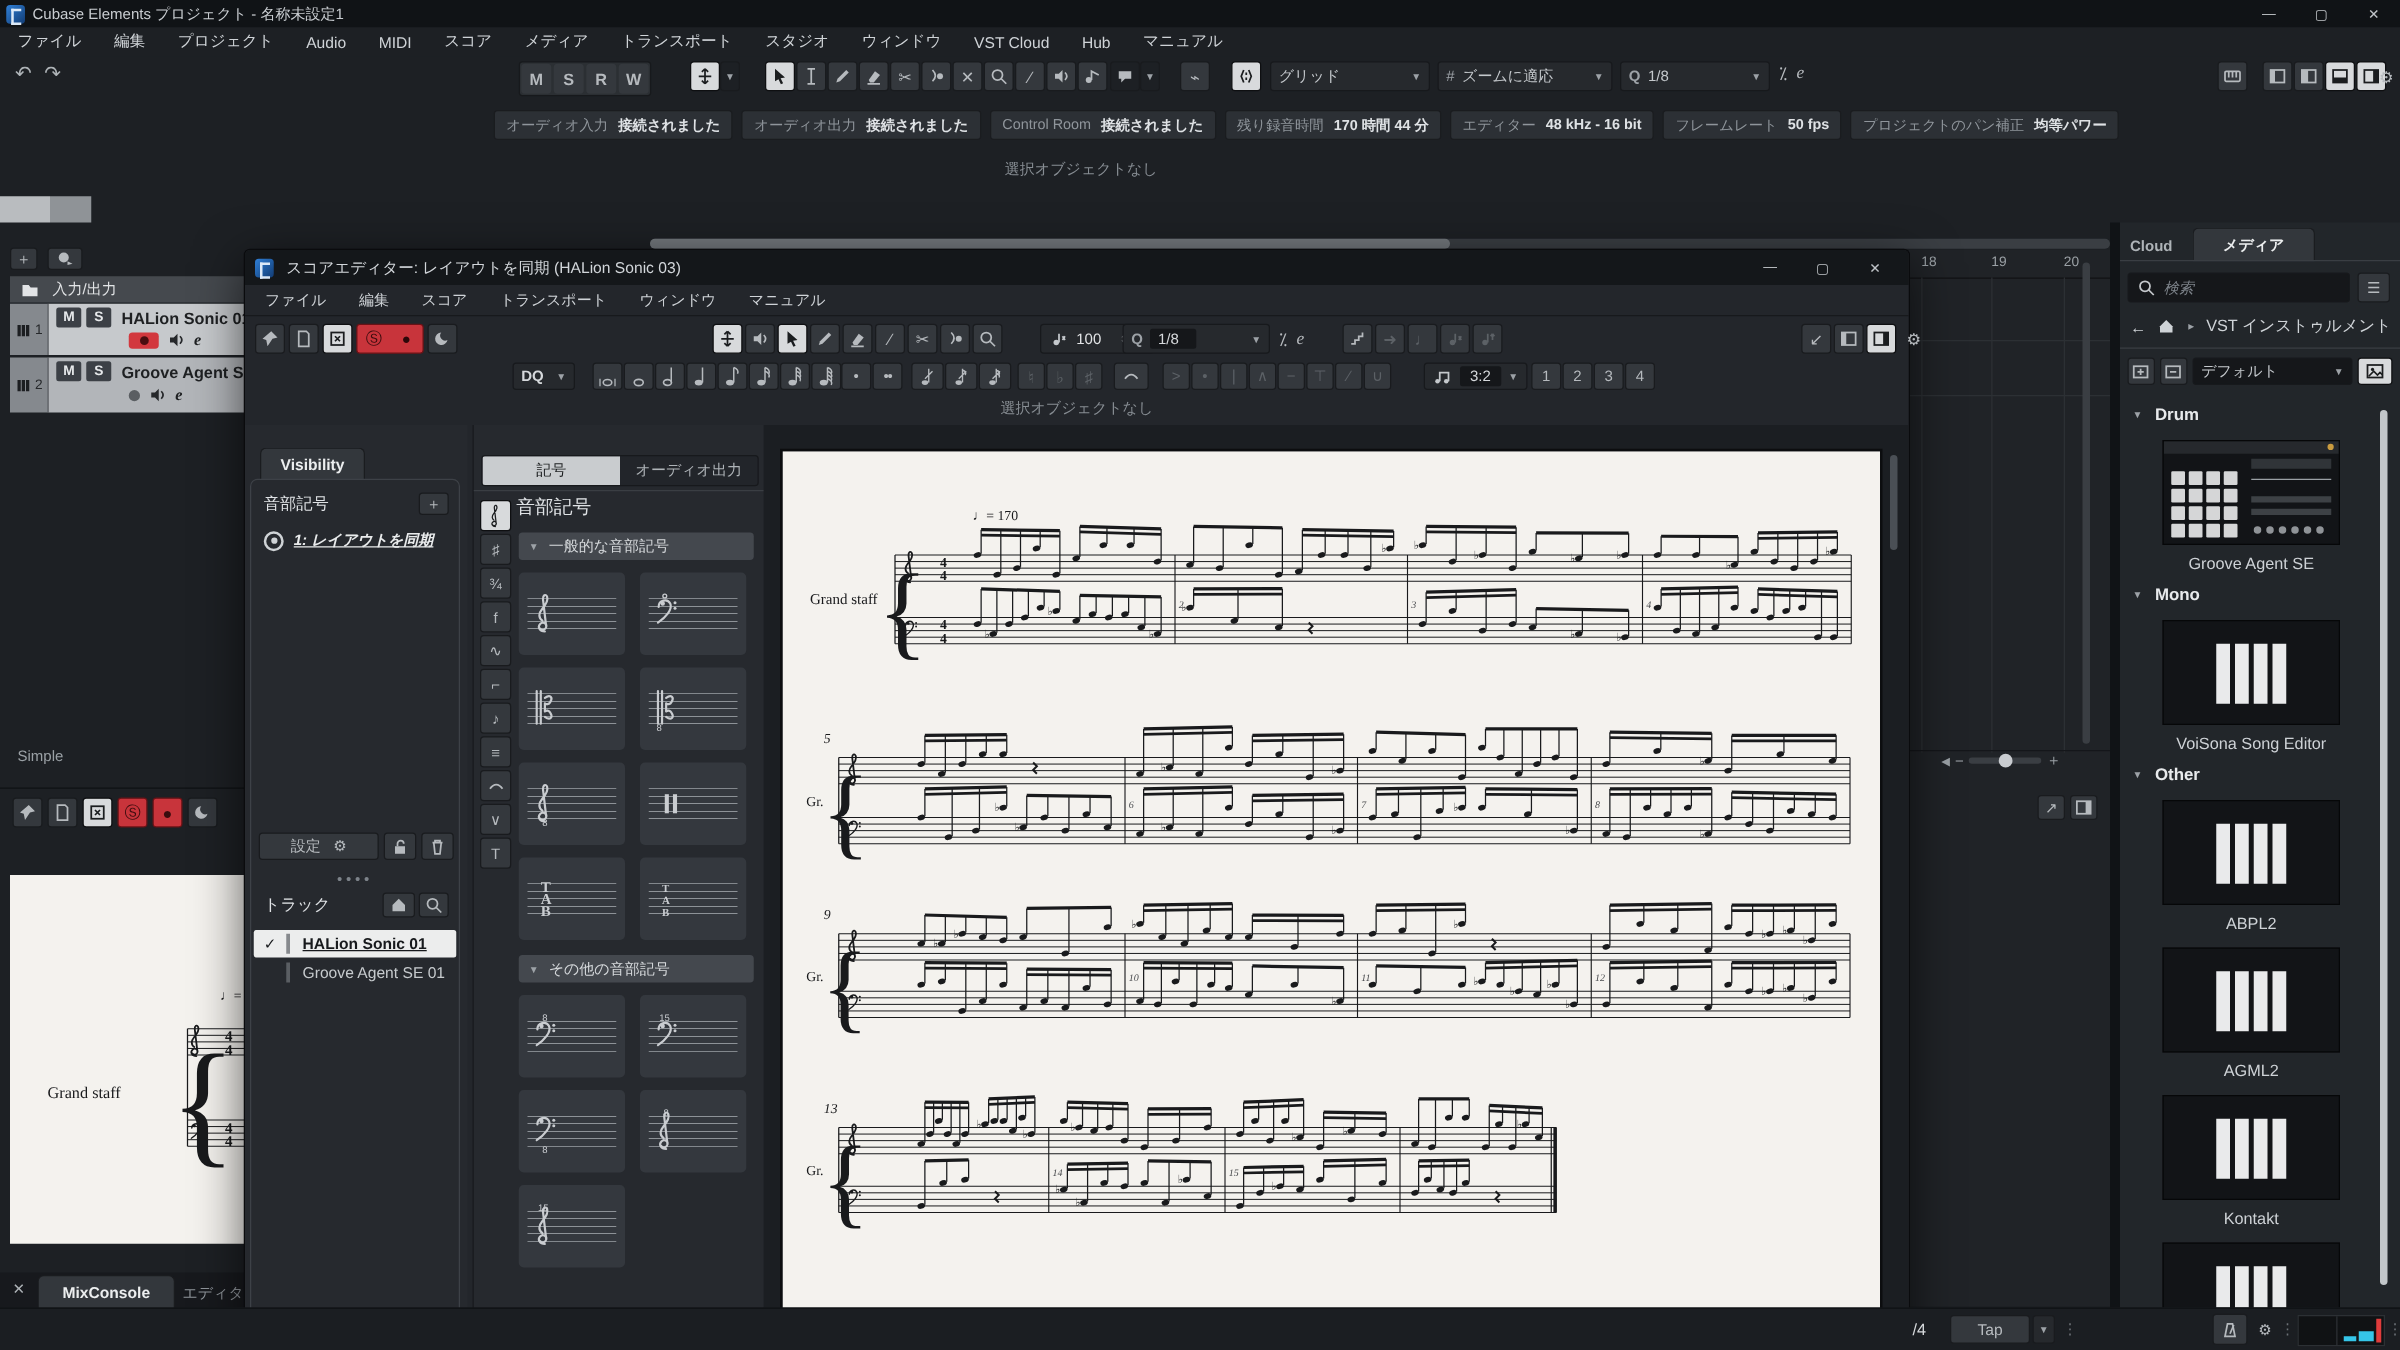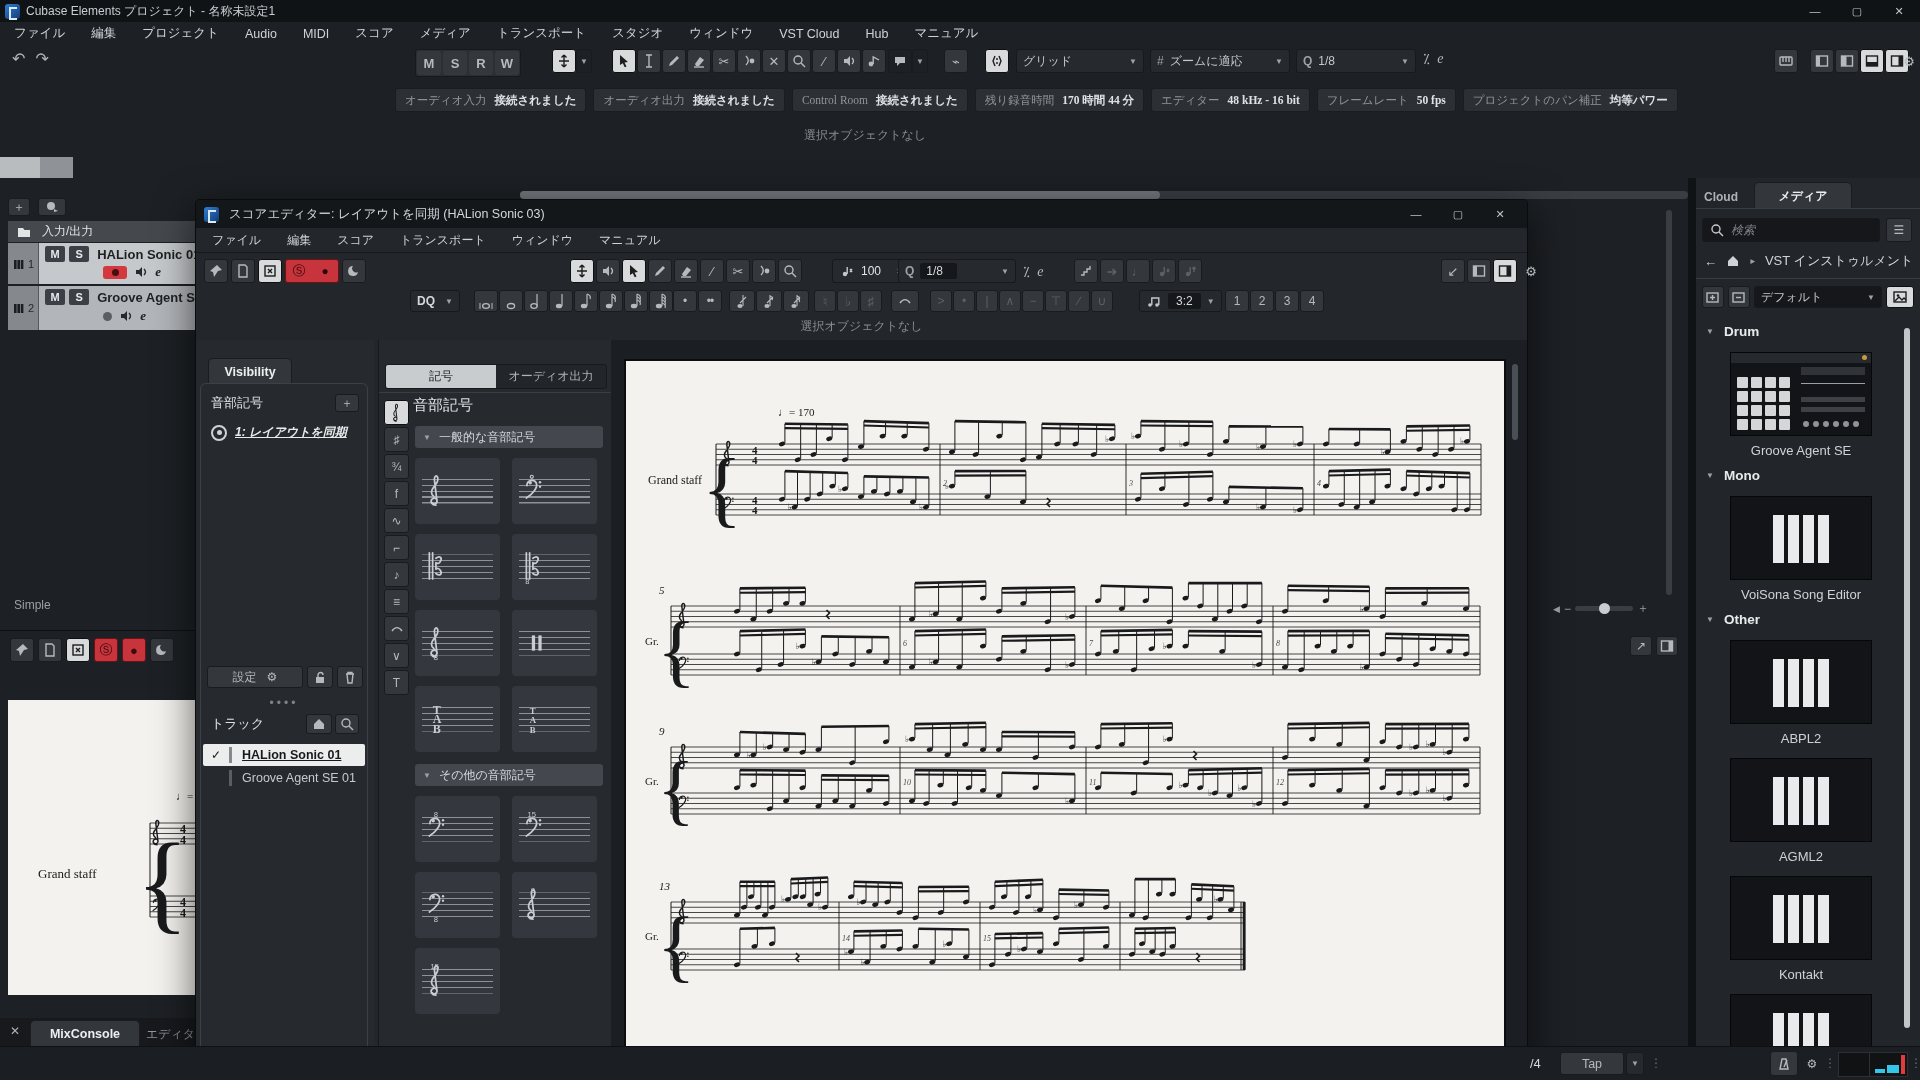--- a/index.html
+++ b/index.html
@@ -232,21 +232,21 @@
             <rect x="2.5" y="3" width="11" height="10"></rect>
             <rect x="9.5" y="3" width="4" height="10" fill="currentColor" stroke="none"></rect>
           </svg>
         </div>
     </div>
     <div class="abs" style="left:1900px;top:4px;">
       <div class="btn tool" style="width:18px;border:none;background:none;">⚙</div>
     </div>
   </div>
 
-  <div class="abs flex" style="left:395px;top:88px;gap:7px;font-family:Liberation Serif, serif;">
+  <div class="abs flex" style="left:395px;top:88px;gap:7px;">
     <div class="infochip">
         <span class="lab">オーディオ入力</span>
         <span class="val">接続されました</span>
       </div>
     <div class="infochip">
         <span class="lab">オーディオ出力</span>
         <span class="val">接続されました</span>
       </div>
     <div class="infochip">
         <span class="lab">Control Room</span>
@@ -355,20 +355,33 @@
           </span>
         <span style="font-family:'Liberation Serif',serif;font-style:italic;font-weight:bold;font-size:13px;">e</span>
       </div>
     </div>
   </div>
 
   <div class="abs" style="left:14px;top:598px;color:#9aa0a5;">Simple</div>
 
   <div class="abs" style="left:520px;top:191px;width:1168px;height:8px;background:#3a3e43;border-radius:4px;">
     <div style="width:640px;height:8px;background:#73787d;border-radius:4px;"></div>
+  </div>
+  <div class="abs" style="left:1527px;top:200px;width:161px;height:845px;background:#202327;">
+    <div class="abs" style="left:0;top:0;width:161px;height:22px;border-bottom:1px solid #101214;color:#9aa0a5;font-size:11px;">
+      <span class="abs" style="left:10px;top:4px;">18</span>
+      <span class="abs" style="left:66px;top:4px;">19</span>
+      <span class="abs" style="left:124px;top:4px;">20</span>
+    </div>
+    <div class="abs" style="left:10px;top:22px;width:1px;height:380px;background:#2c3034;"></div>
+    <div class="abs" style="left:66px;top:22px;width:1px;height:380px;background:#2c3034;"></div>
+    <div class="abs" style="left:124px;top:22px;width:1px;height:380px;background:#2c3034;"></div>
+    <div class="abs" style="left:0;top:72px;width:161px;height:1px;background:#2c3034;"></div>
+    <div class="abs" style="left:0;top:116px;width:161px;height:1px;background:#2c3034;"></div>
+    <div class="abs" style="left:0;top:400px;width:161px;height:1px;background:#14161a;"></div>
   </div>
 
   <div class="abs flex" style="left:1553px;top:600px;gap:4px;color:#9aa0a5;">
     <span style="font-size:9px;">◀</span>
     <span>−</span>
     <div style="width:58px;height:5px;background:#3a3e43;border-radius:3px;position:relative;">
       <div style="position:absolute;left:24px;top:-3px;width:11px;height:11px;border-radius:50%;background:#c9ccd0;"></div>
     </div>
     <span>＋</span>
   </div>

